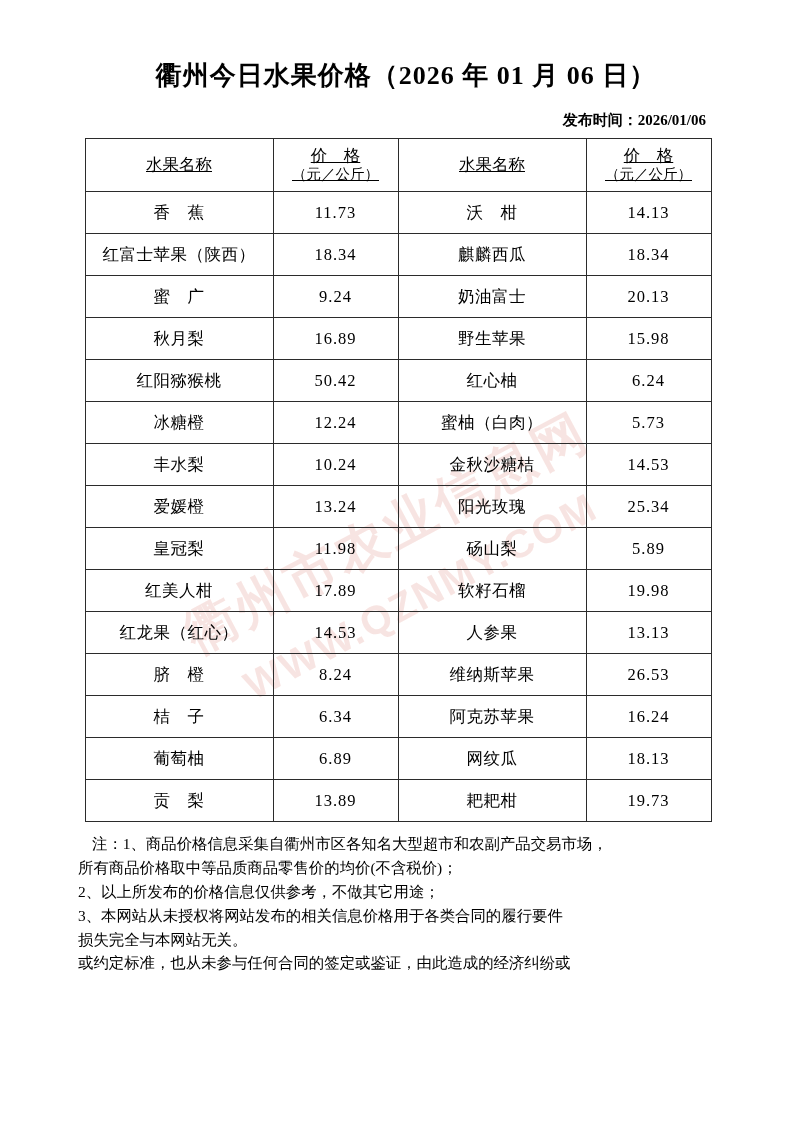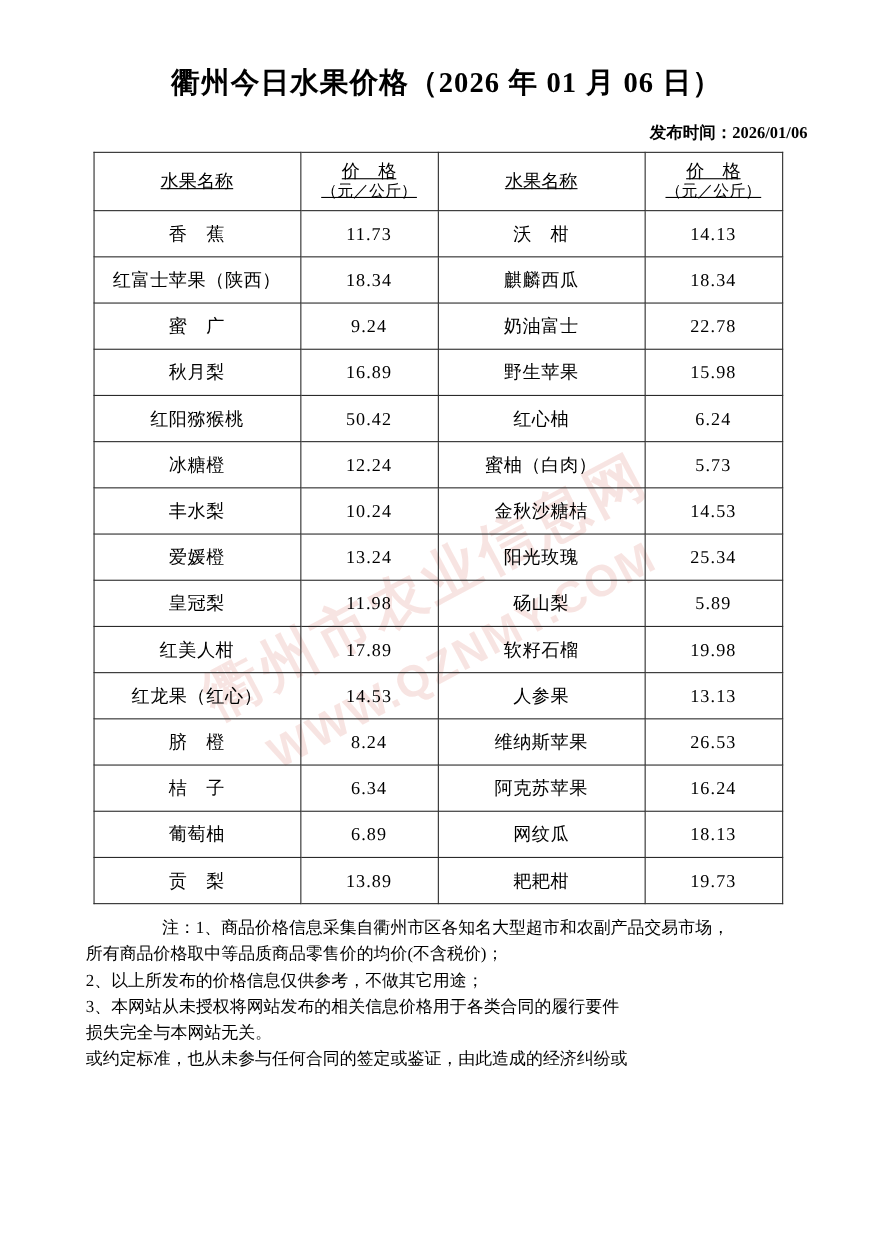--- a/index.html
+++ b/index.html
@@ -64,21 +64,21 @@
     text-align: center;
     margin: 0;
     padding: 58px 0 0 16px;
     letter-spacing: 1px;
     font-family: "Liberation Serif", "DejaVu Serif", serif;
   }
   .pubtime {
     text-align: right;
     font-size: 15px;
     font-weight: bold;
-    margin: 18px 62px 8px 0;
+    margin: 18px 90px 8px 0;
     font-family: "Liberation Serif", "DejaVu Serif", serif;
   }
 
   table.price-table {
     border-collapse: collapse;
     margin: 0 auto;
     width: 626px;
     table-layout: fixed;
   }
   table.price-table td, table.price-table th {
@@ -113,21 +113,21 @@
     margin: 10px auto 0 auto;
     font-size: 15.4px;
     line-height: 1.55;
     text-align: left;
     font-family: "Liberation Serif", "DejaVu Serif", serif;
   }
   .notes p {
     margin: 0;
     text-indent: 0;
   }
-  .notes p.first { text-indent: 14px; text-align: center; }
+  .notes p.first { text-indent: 14px; }
 </style>
 </head>
 <body>
 
 <div class="page">
 
   <div class="watermark">
     <div class="wm-line wm-cn">衢州市农业信息网</div>
     <div class="wm-line wm-url">WWW.QZNMY.COM</div>
   </div>
@@ -169,21 +169,21 @@
         <tr>
           <td class="cell-name">红富士苹果（陕西）</td>
           <td class="cell-price">18.34</td>
           <td class="cell-name">麒麟西瓜</td>
           <td class="cell-price">18.34</td>
         </tr>
         <tr>
           <td class="cell-name">蜜　广</td>
           <td class="cell-price">9.24</td>
           <td class="cell-name">奶油富士</td>
-          <td class="cell-price">22.78</td>
+          <td class="cell-price">20.13</td>
         </tr>
         <tr>
           <td class="cell-name">秋月梨</td>
           <td class="cell-price">16.89</td>
           <td class="cell-name">野生苹果</td>
           <td class="cell-price">15.98</td>
         </tr>
         <tr>
           <td class="cell-name">红阳猕猴桃</td>
           <td class="cell-price">50.42</td>

